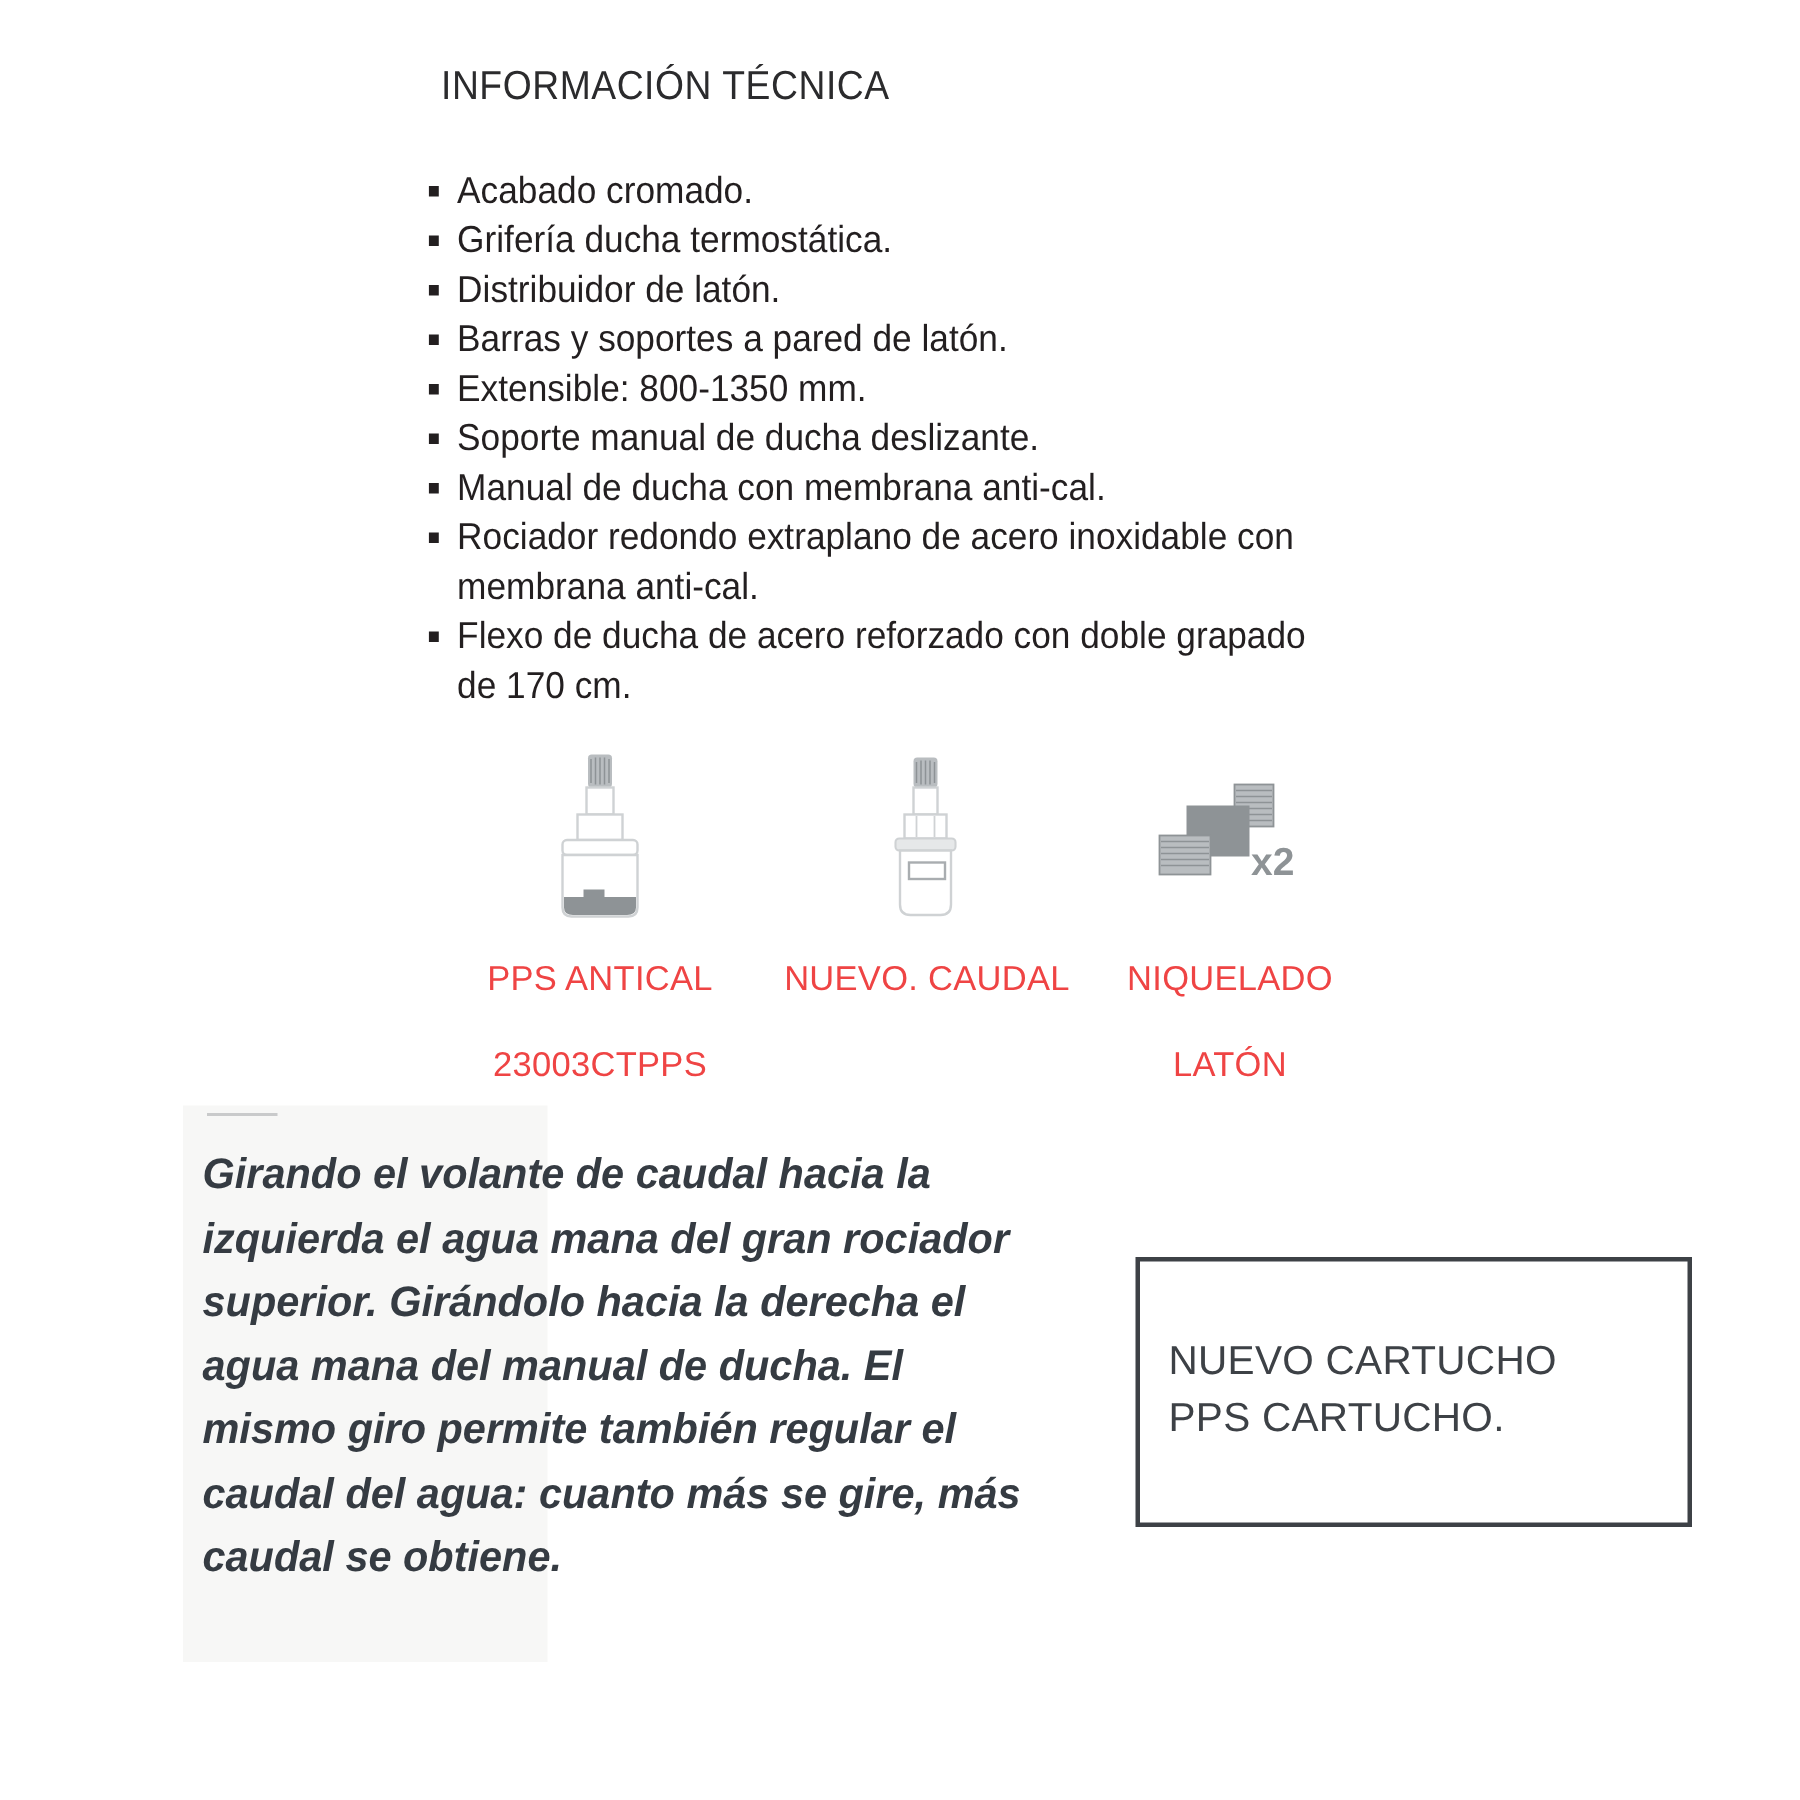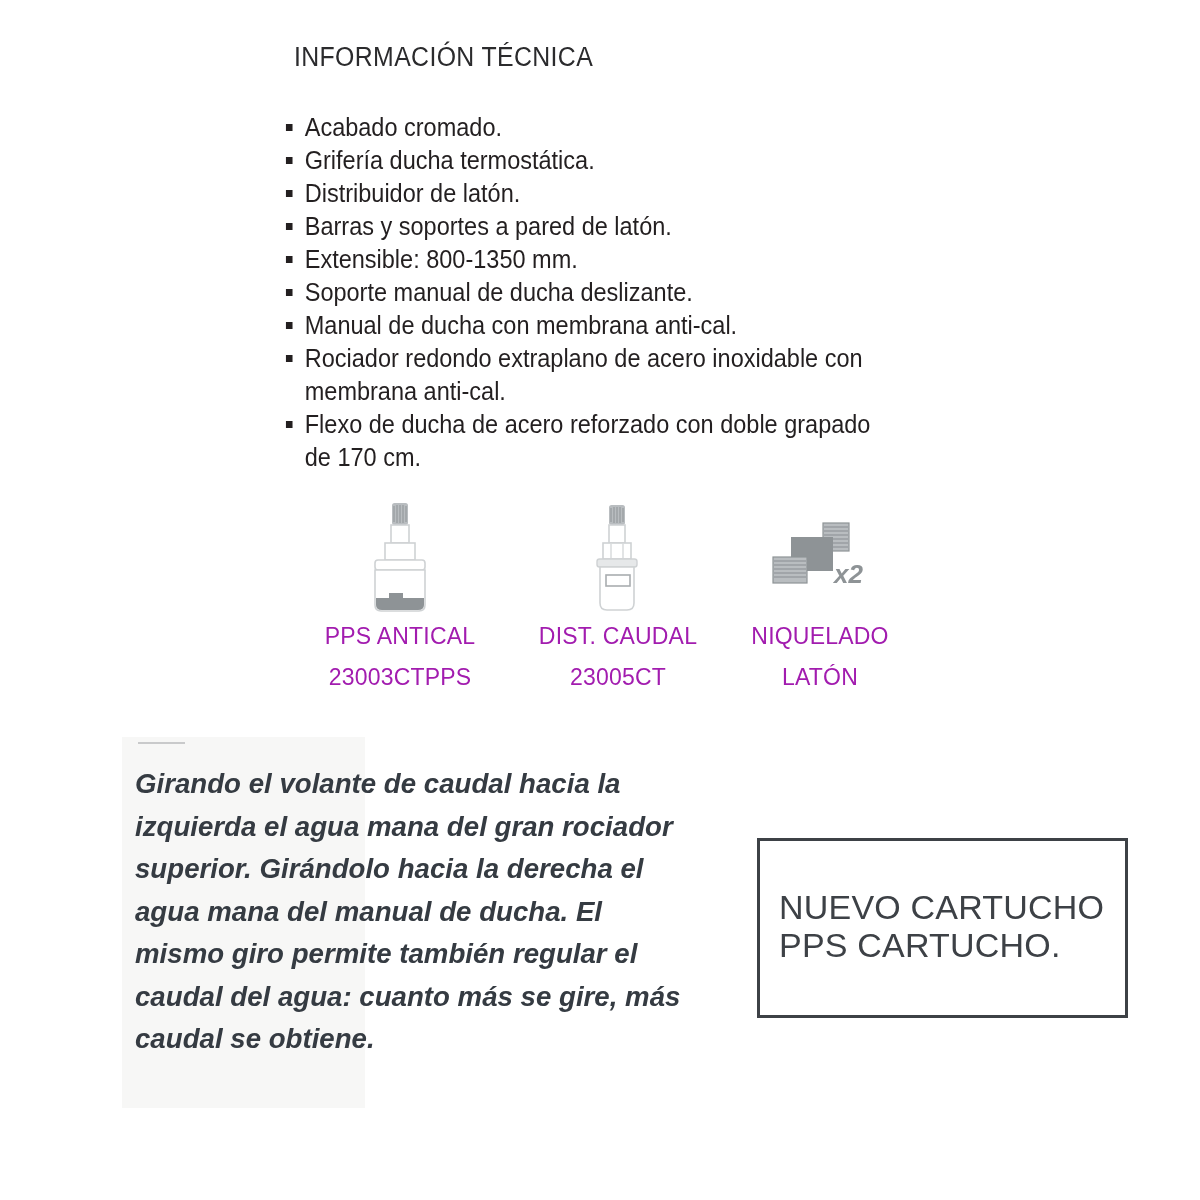--- a/index.html
+++ b/index.html
@@ -75,28 +75,28 @@
   }
   .part-1 { left: 0px; }
   .part-2 { left: 218px; }
   .part-3 { left: 420px; }
 
   .part-art {
     height: 118px;
     display: flex;
     align-items: flex-end;
     justify-content: center;
-    font-style: italic;
   }
   .part-label {
     font-size: 23px;
     line-height: 41px;
-    color: #a21caf;
+    color: #ef4444;
     letter-spacing: 0.2px;
     white-space: nowrap;
+    margin-top: 16px;
   }
 
   
   .callout-panel {
     position: absolute;
     left: 122px;
     top: 737px;
     width: 243px;
     height: 371px;
     background: #f7f7f6;
@@ -132,21 +132,21 @@
     height: 180px;
     box-sizing: border-box;
     border: 3px solid #3d4146;
     background: transparent;
   }
   .highlight-text {
     position: absolute;
     left: 779px;
     top: 888px;
     width: 340px;
-    font-size: 34px;
+    font-size: 27px;
     line-height: 38px;
     color: #3d4146;
     letter-spacing: 0.2px;
   }
   .highlight-line { display: block; }
 </style>
 </head>
 <body>
 
 <div class="section-title">INFORMACIÓN TÉCNICA</div>
@@ -239,22 +239,21 @@
         <line x1="24" y1="43" x2="24" y2="57" stroke="#cfd2d4" stroke-width="1.2"></line>
         <line x1="36" y1="43" x2="36" y2="57" stroke="#cfd2d4" stroke-width="1.2"></line>
 
         <rect x="10" y="58" width="40" height="8" rx="2.5" fill="#e6e8e9" stroke="#cfd2d4" stroke-width="1.4"></rect>
 
         <path d="M13 66 L47 66 L47 102 Q47 109 40 109 L20 109 Q13 109 13 102 Z" fill="#ffffff" stroke="#cfd2d4" stroke-width="1.6"></path>
 
         <rect x="19" y="74" width="24" height="11" fill="#ffffff" stroke="#a9adb0" stroke-width="1.6"></rect>
       </svg>
     </div>
-    <div class="part-label">DIST. CAUDAL</div>
-    <div class="part-label">23005CT</div>
+    <div class="part-label">NUEVO. CAUDAL</div>
   </div>
 
   <div class="part part-3">
     <div class="part-art">
       <svg width="110" height="115" viewBox="0 0 110 115" xmlns="http://www.w3.org/2000/svg">
         <g transform="translate(6,22)">
 
           <rect x="52" y="0" width="26" height="28" fill="#b9bdc0" stroke="#8e9396" stroke-width="1.2"></rect>
           <g stroke="#8e9396" stroke-width="1.1">
             <line x1="53" y1="4" x2="77" y2="4"></line>

